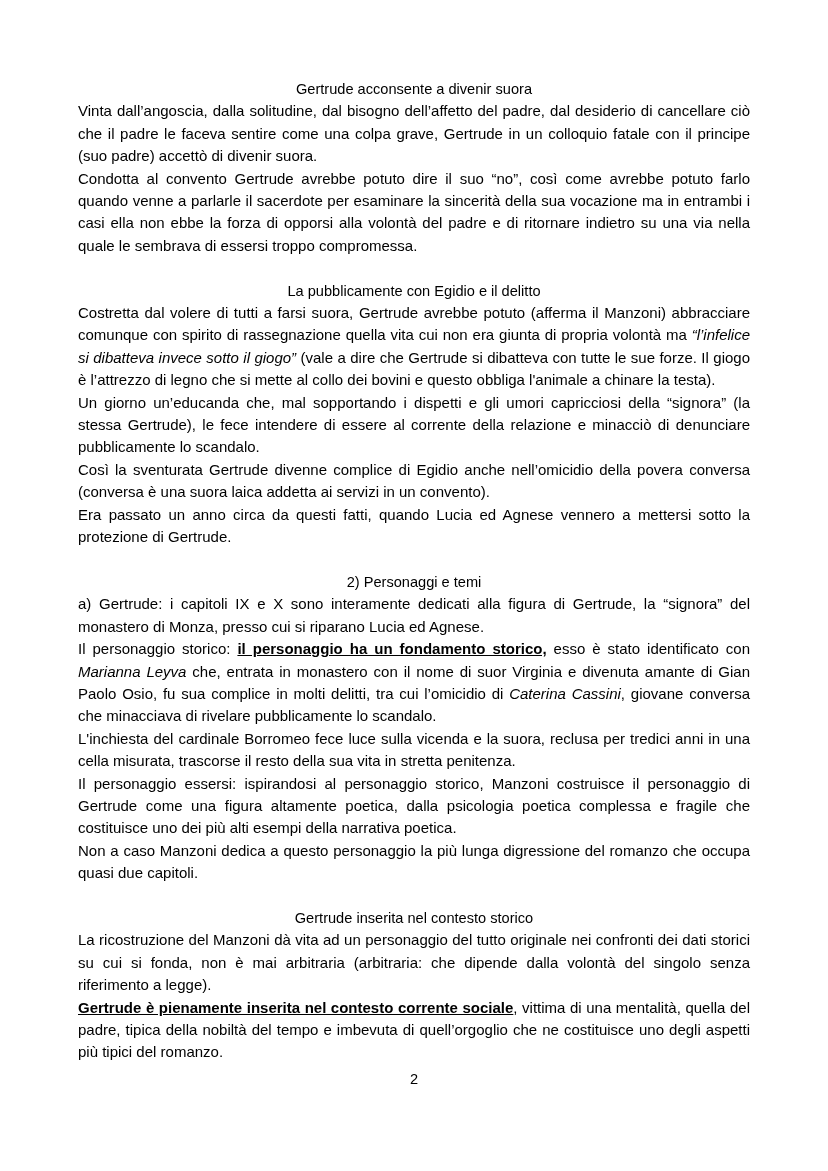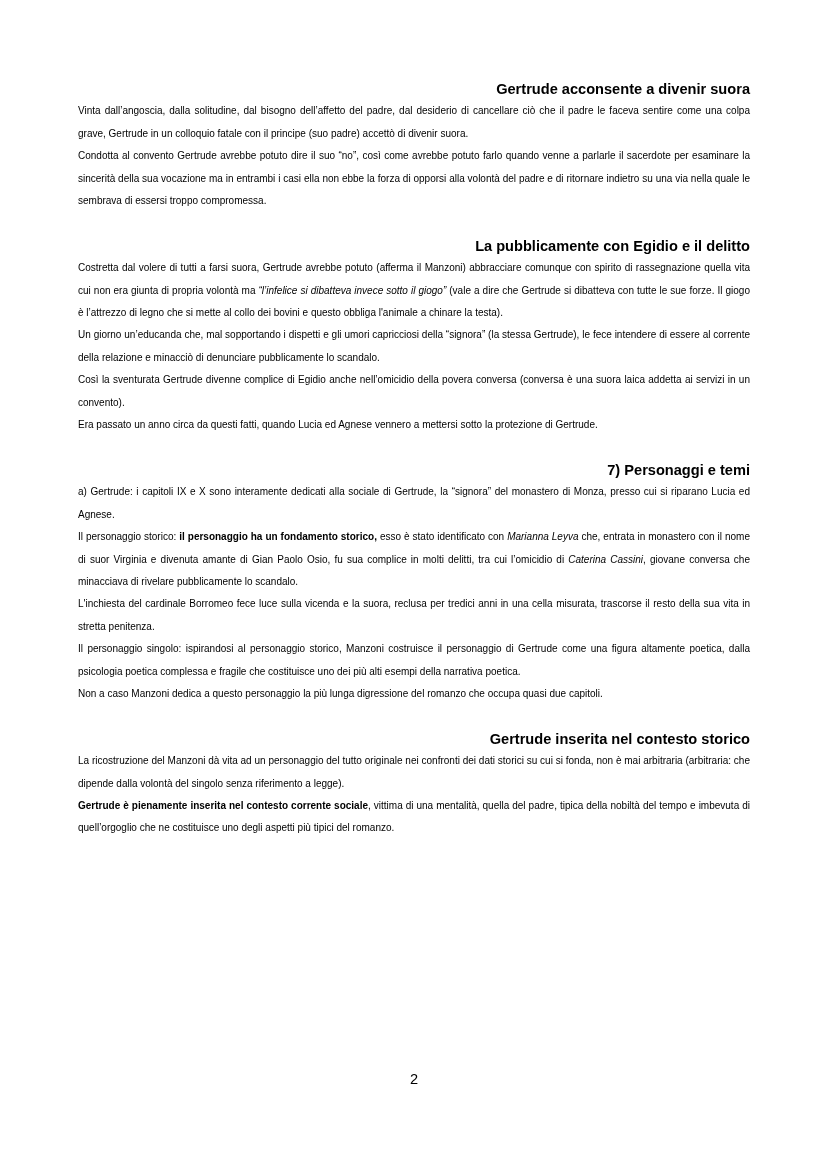--- a/index.html
+++ b/index.html
@@ -20,42 +20,42 @@
     height: 1171px;
     background: #ffffff;
     box-sizing: border-box;
     padding: 78px 78px 0 78px;
   }
   .content {
     width: 672px;
   }
   .para {
     margin: 0;
-    font-size: 10px;
+    font-size: 15px;
     line-height: 22.4px;
     text-align: justify;
     text-justify: inter-word;
     hyphens: none;
   }
   .heading {
     margin: 0;
     font-size: 14.6px;
     line-height: 22.4px;
-    font-weight: bold;
-    text-align: right;
+    font-weight: normal;
+    text-align: center;
   }
   .block {
     margin: 0;
   }
   .gap {
     height: 22.4px;
   }
   .it { font-style: italic; }
   .u  { }
-  .bu { font-weight: bold; }
+  .bu { font-weight: bold; text-decoration: underline; }
   .pagenum {
     position: absolute;
     left: 0;
     right: 0;
     top: 1068px;
     text-align: center;
     font-size: 14.6px;
     line-height: 22.4px;
   }
 </style>
@@ -72,25 +72,25 @@
       <div class="gap"></div>
       <div class="block">
         <p class="heading">La pubblicamente con Egidio e il delitto</p>
         <p class="para"><span>Costretta dal volere di tutti a farsi suora, Gertrude avrebbe potuto (afferma il Manzoni) abbracciare comunque con spirito di rassegnazione quella vita cui non era giunta di propria volontà ma </span><span class="it">“l’infelice si dibatteva invece sotto il giogo”</span><span> (vale a dire che Gertrude si dibatteva con tutte le sue forze. Il giogo è l’attrezzo di legno che si mette al collo dei bovini e questo obbliga l'animale a chinare la testa).</span></p>
         <p class="para"><span>Un giorno un’educanda che, mal sopportando i dispetti e gli umori capricciosi della “signora” (la stessa Gertrude), le fece intendere di essere al corrente della relazione e minacciò di denunciare pubblicamente lo scandalo.</span></p>
         <p class="para"><span>Così la sventurata Gertrude divenne complice di Egidio anche nell’omicidio della povera conversa (conversa è una suora laica addetta ai servizi in un convento).</span></p>
         <p class="para"><span>Era passato un anno circa da questi fatti, quando Lucia ed Agnese vennero a mettersi sotto la protezione di Gertrude.</span></p>
       </div>
       <div class="gap"></div>
       <div class="block">
-        <p class="heading">7) Personaggi e temi</p>
-        <p class="para"><span>a) Gertrude: i capitoli IX e X sono interamente dedicati alla sociale di Gertrude, la “signora” del monastero di Monza, presso cui si riparano Lucia ed Agnese.</span></p>
+        <p class="heading">2) Personaggi e temi</p>
+        <p class="para"><span>a) Gertrude: i capitoli IX e X sono interamente dedicati alla figura di Gertrude, la “signora” del monastero di Monza, presso cui si riparano Lucia ed Agnese.</span></p>
         <p class="para"><span>Il personaggio </span><span class="u">storico</span><span>: </span><span class="bu">il personaggio ha un fondamento storico,</span><span> esso è stato identificato con </span><span class="it">Marianna Leyva</span><span> che, entrata in monastero con il nome di suor Virginia e divenuta amante di Gian Paolo Osio, fu sua complice in molti delitti, tra cui l’omicidio di </span><span class="it">Caterina Cassini</span><span>, giovane conversa che minacciava di rivelare pubblicamente lo scandalo.</span></p>
         <p class="para"><span>L'inchiesta del cardinale Borromeo fece luce sulla vicenda e la suora, reclusa per tredici anni in una cella misurata, trascorse il resto della sua vita in stretta penitenza.</span></p>
-        <p class="para"><span>Il personaggio </span><span class="u">singolo</span><span>: ispirandosi al personaggio storico, Manzoni costruisce il personaggio di Gertrude come una figura altamente poetica, dalla psicologia poetica complessa e fragile che costituisce uno dei più alti esempi della narrativa poetica.</span></p>
+        <p class="para"><span>Il personaggio </span><span class="u">essersi</span><span>: ispirandosi al personaggio storico, Manzoni costruisce il personaggio di Gertrude come una figura altamente poetica, dalla psicologia poetica complessa e fragile che costituisce uno dei più alti esempi della narrativa poetica.</span></p>
         <p class="para"><span>Non a caso Manzoni dedica a questo personaggio la più lunga digressione del romanzo che occupa quasi due capitoli.</span></p>
       </div>
       <div class="gap"></div>
       <div class="block">
         <p class="heading">Gertrude inserita nel contesto storico</p>
         <p class="para"><span>La ricostruzione del Manzoni dà vita ad un personaggio del tutto originale nei confronti dei dati storici su cui si fonda, non è mai arbitraria (arbitraria: che dipende dalla volontà del singolo senza riferimento a legge).</span></p>
         <p class="para"><span class="bu">Gertrude è pienamente inserita nel contesto corrente sociale</span><span>, vittima di una mentalità, quella del padre, tipica della nobiltà del tempo e imbevuta di quell’orgoglio che ne costituisce uno degli aspetti più tipici del romanzo.</span></p>
       </div>
     </div>
   <div class="pagenum">2</div>

